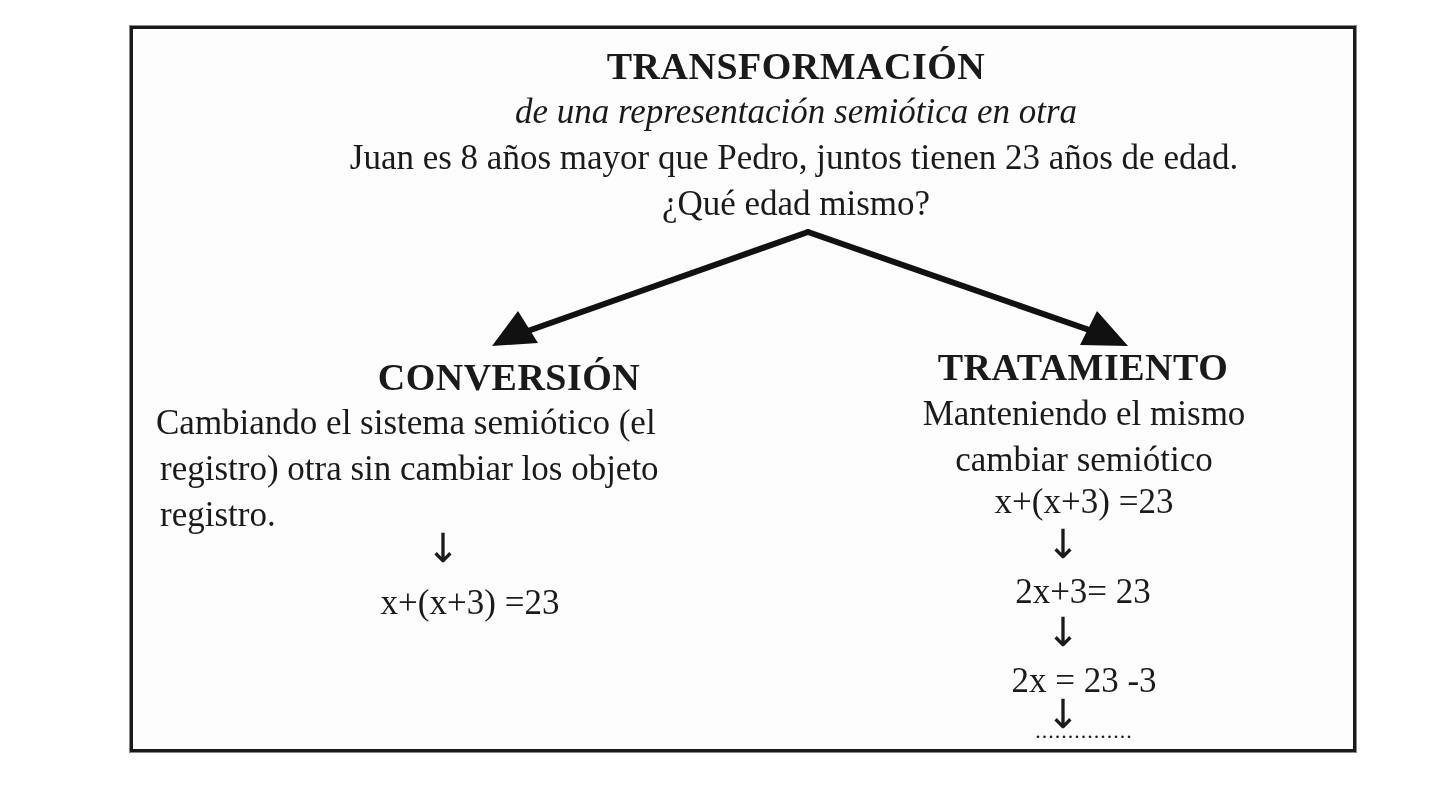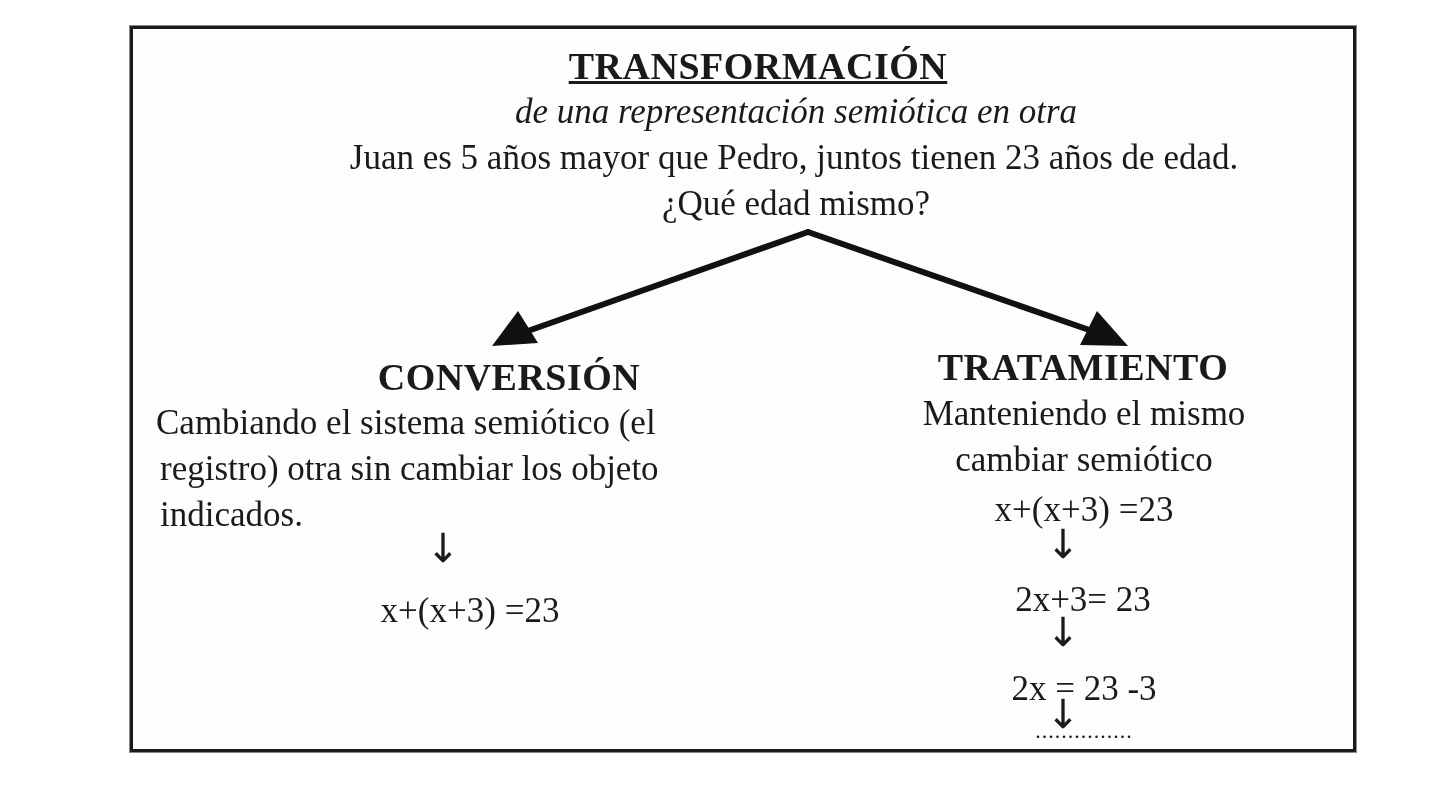--- a/index.html
+++ b/index.html
@@ -4,49 +4,49 @@
   <style>
     html, body { margin: 0; padding: 0; background: #ffffff; }
     body { width: 1452px; height: 794px; position: relative; overflow: hidden;
            font-family: "Liberation Serif", "DejaVu Serif", serif; color: #1a1a1a; }
     .frame { position: absolute; left: 130px; top: 26px; width: 1220px; height: 720px;
              border: 3px solid #1a1a1a; box-shadow: 0 0 0 1px #8a8a8a; background: #fdfdfd; }
     .abs { position: absolute; white-space: nowrap; }
     .center { text-align: center; transform: translateX(-50%); }
     .title { font-weight: bold; font-size: 38px; letter-spacing: 0.5px; }
     .line { font-size: 35px; }
-    .eq { font-size: 35px; margin-top: 8px; }
+    .eq { font-size: 35px; }
     .arrow-down { font-size: 40px; font-family: "DejaVu Sans", sans-serif; line-height: 1; }
     svg.connectors { position: absolute; left: 0; top: 0; width: 1452px; height: 794px; pointer-events: none; }
   </style>
 </head>
 <body>
 
 <div class="frame"></div>
 
 <svg class="connectors" viewBox="0 0 1452 794">
   <g>
     <line x1="808" y1="232" x2="525" y2="332" stroke="#111" stroke-width="6" stroke-linecap="round"></line>
     <polygon points="492,346 518,311 538,343" fill="#111"></polygon>
   </g>
   <g>
     <line x1="808" y1="232" x2="1095" y2="332" stroke="#111" stroke-width="6" stroke-linecap="round"></line>
     <polygon points="1128,346 1097,311 1080,345" fill="#111"></polygon>
   </g>
 </svg>
 
-<div class="abs center title" style="left:758px; top:44px;text-decoration:underline;">TRANSFORMACIÓN</div>
+<div class="abs center title" style="left:796px; top:44px;">TRANSFORMACIÓN</div>
 <div class="abs center line" style="left:796px; top:92px;font-style:italic;">de una representación semiótica en otra</div>
-<div class="abs center line" style="left:794px; top:138px;">Juan es 5 años mayor que Pedro, juntos tienen 23 años de edad.</div>
+<div class="abs center line" style="left:794px; top:138px;">Juan es 8 años mayor que Pedro, juntos tienen 23 años de edad.</div>
 <div class="abs center line" style="left:796px; top:184px;">¿Qué edad mismo?</div>
 
 <div class="abs center title" style="left:470px; top:355px;margin-left:39px;">CONVERSIÓN</div>
 <div class="abs line" style="left:156px; top:403px;">Cambiando el sistema semiótico  (el</div>
 <div class="abs line" style="left:160px; top:449px;">registro) otra sin cambiar los objeto</div>
-<div class="abs line" style="left:160px; top:495px;">indicados.</div>
+<div class="abs line" style="left:160px; top:495px;">registro.</div>
 <div class="abs center arrow-down" style="left:443px; top:528px;">↓</div>
 <div class="abs center eq" style="left:470px; top:583px;">x+(x+3) =23</div>
 
 <div class="abs center title" style="left:1083px; top:345px;">TRATAMIENTO</div>
 <div class="abs center line" style="left:1084px; top:394px;">Manteniendo el mismo</div>
 <div class="abs center line" style="left:1084px; top:440px;">cambiar semiótico</div>
 <div class="abs center eq" style="left:1084px; top:482px;">x+(x+3) =23</div>
 <div class="abs center arrow-down" style="left:1063px; top:524px;">↓</div>
 <div class="abs center eq" style="left:1083px; top:572px;">2x+3= 23</div>
 <div class="abs center arrow-down" style="left:1063px; top:612px;">↓</div>

